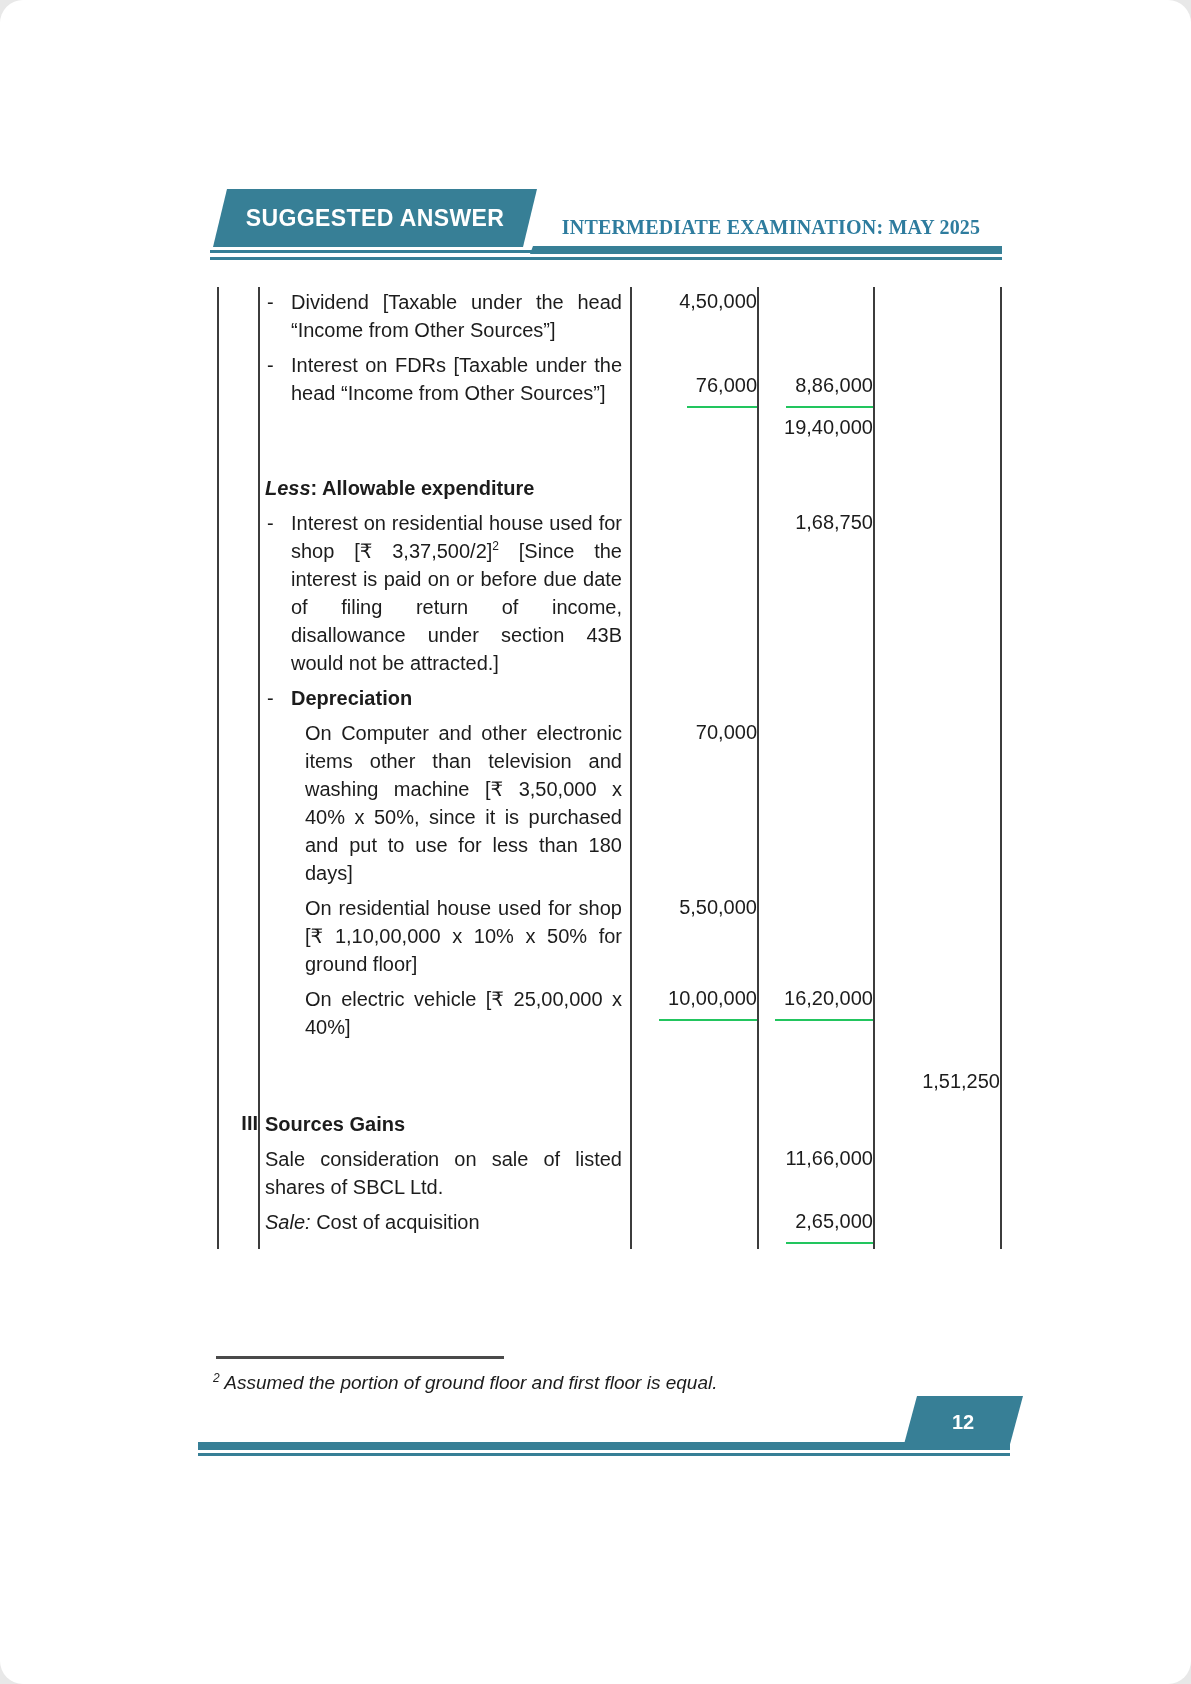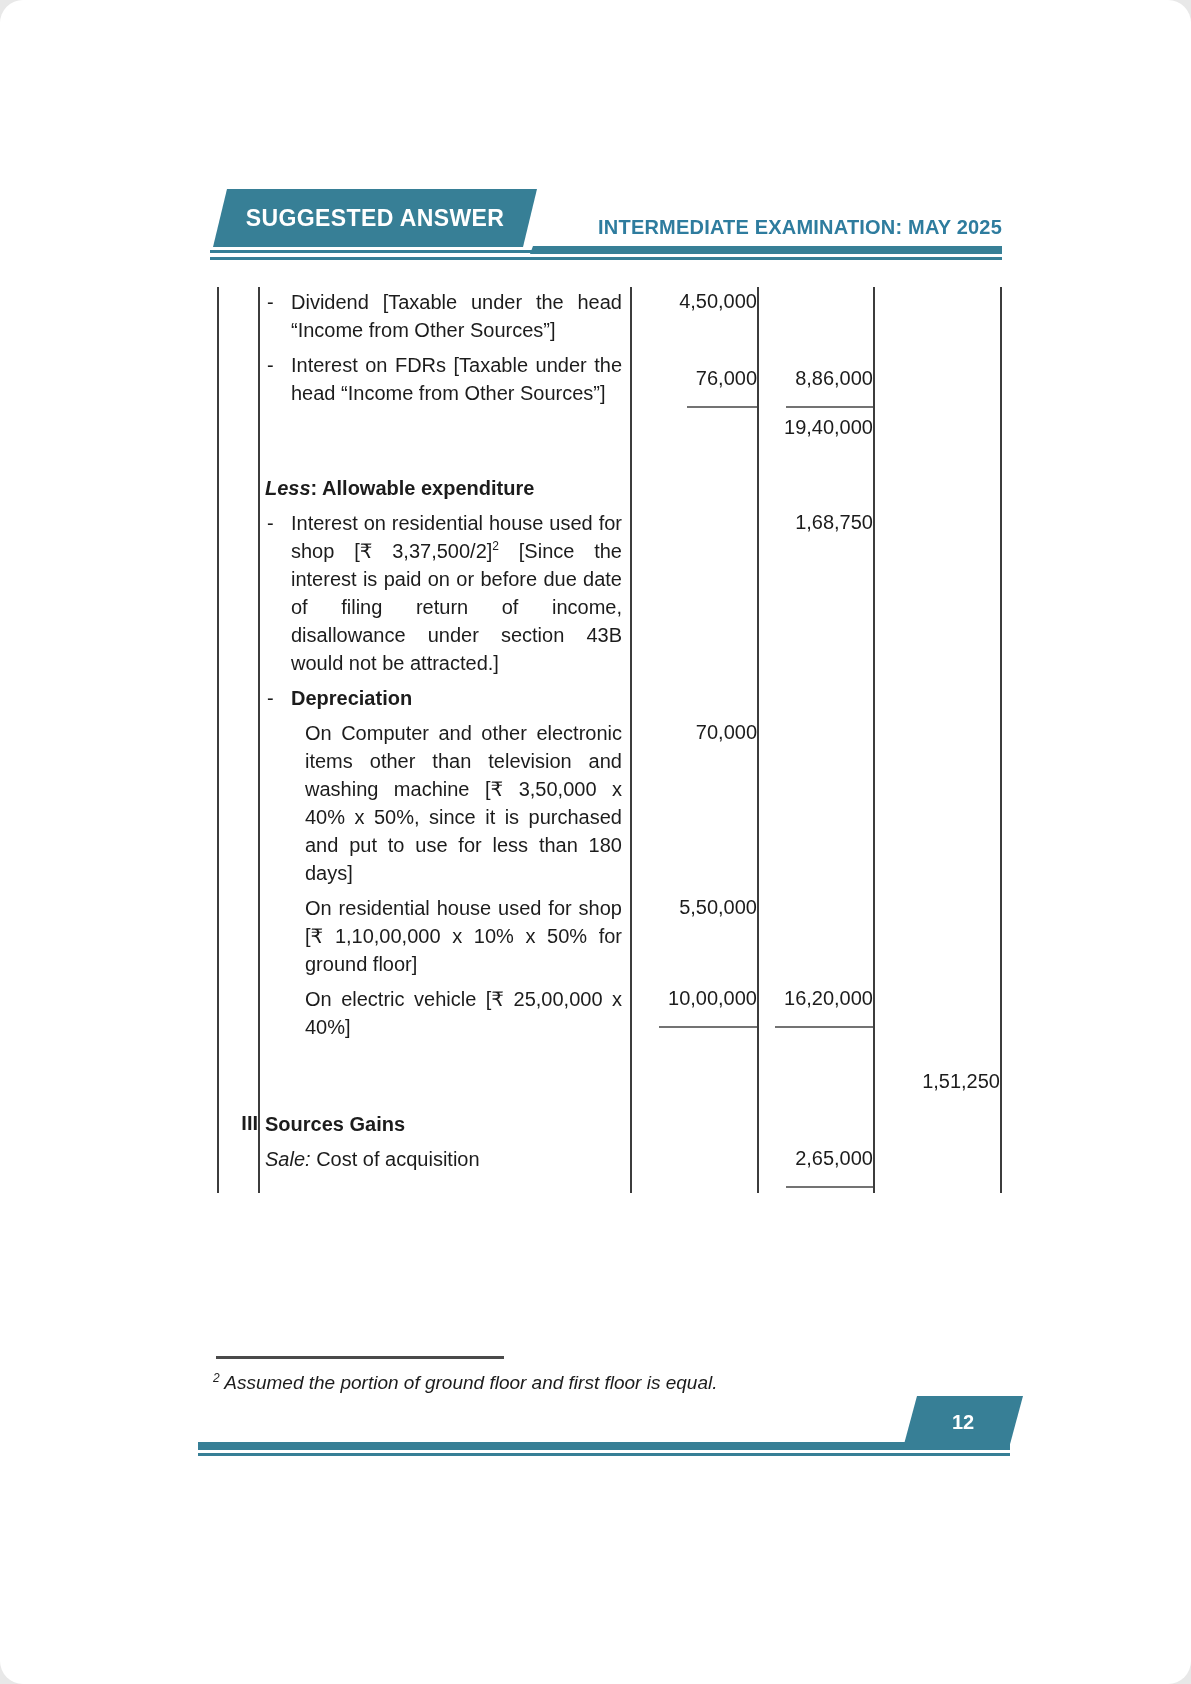--- a/index.html
+++ b/index.html
@@ -21,22 +21,22 @@
   .banner{
     position:absolute;left:213px;top:189px;width:324px;height:58px;
     background:var(--teal);
     -webkit-clip-path:polygon(14px 0,100% 0,calc(100% - 14px) 100%,0 100%);
     clip-path:polygon(14px 0,100% 0,calc(100% - 14px) 100%,0 100%);
     display:flex;align-items:center;justify-content:center;
   }
   .banner span{color:#fff;font-weight:700;font-size:23px;letter-spacing:.4px;}
   .exam-title{
     position:absolute;left:540px;top:216px;width:462px;
-    text-align:right;color:var(--title-text);
-    font-weight:700;font-size:20px;letter-spacing:.2px;white-space:nowrap;
+    text-align:center;color:var(--title-text);
+    font-weight:700;font-size:20px;letter-spacing:.2px;white-space:nowrap;font-family:Liberation Serif, serif;
   }
   .bar-right{
     position:absolute;left:530px;top:246px;width:472px;height:8px;background:var(--teal);
     -webkit-clip-path:polygon(3px 0,100% 0,100% 100%,0 100%);
     clip-path:polygon(3px 0,100% 0,100% 100%,0 100%);
   }
   .line-mid{position:absolute;left:210px;top:250px;width:322px;height:3px;background:var(--teal);}
   .line-full{position:absolute;left:210px;top:257px;width:792px;height:2.5px;background:var(--teal);}
 
   
@@ -51,21 +51,21 @@
   td.desc-col p{
     margin:0 0 6px;padding:1px 8px 0 5px;
     text-align:justify;line-height:28px;
   }
   td.desc-col p.hang{padding-left:31px;position:relative;}
   td.desc-col p.hang .dash{position:absolute;left:7px;top:1px;}
   td.desc-col p.ind{padding-left:45px;}
   td.amt-col{text-align:right;padding:1px 12px 0 2px;line-height:28px;margin-left:24px;}
   td.amt-col.vb{vertical-align:bottom;}
   .amt{display:inline-block;margin:0 0 6px;}
-  .amt.u{border-bottom:2px solid #737373;padding-left:9px;padding-bottom:14px;margin-bottom:5px;}
+  .amt.u{border-bottom:2px solid #22c55e;padding-left:9px;padding-bottom:7px;margin-bottom:5px;}
   sup{font-size:12px;line-height:0;}
 
   
   .footnote-sep{position:absolute;left:216px;top:1356px;width:288px;height:2.5px;background:#4a4a4a;}
   .footnote{
     position:absolute;left:213px;top:1370px;width:700px;
     font-size:19px;font-style:italic;color:#1c1c1c;line-height:26px;
   }
   .footnote sup{font-size:12px;}
 
@@ -216,20 +216,29 @@
             <td class="desc-col">
               <p class=""><span style="font-weight: 700;">Sources Gains</span></p>
             </td>
             <td class="amt-col"></td>
             <td class="amt-col"></td>
             <td class="amt-col"></td>
           </tr>
           <tr>
             <td class="num-col"></td>
             <td class="desc-col">
+              <p class=""><span>Sale consideration on sale of listed shares of SBCL Ltd.</span></p>
+            </td>
+            <td class="amt-col"></td>
+            <td class="amt-col"><span class="amt">11,66,000</span></td>
+            <td class="amt-col"></td>
+          </tr>
+          <tr>
+            <td class="num-col"></td>
+            <td class="desc-col">
               <p class=""><span style="font-style: italic;">Sale:</span><span> Cost of acquisition</span></p>
             </td>
             <td class="amt-col"></td>
             <td class="amt-col"><span class="amt u">2,65,000</span></td>
             <td class="amt-col"></td>
           </tr>
         </tbody>
     </table>
   </div>
 

